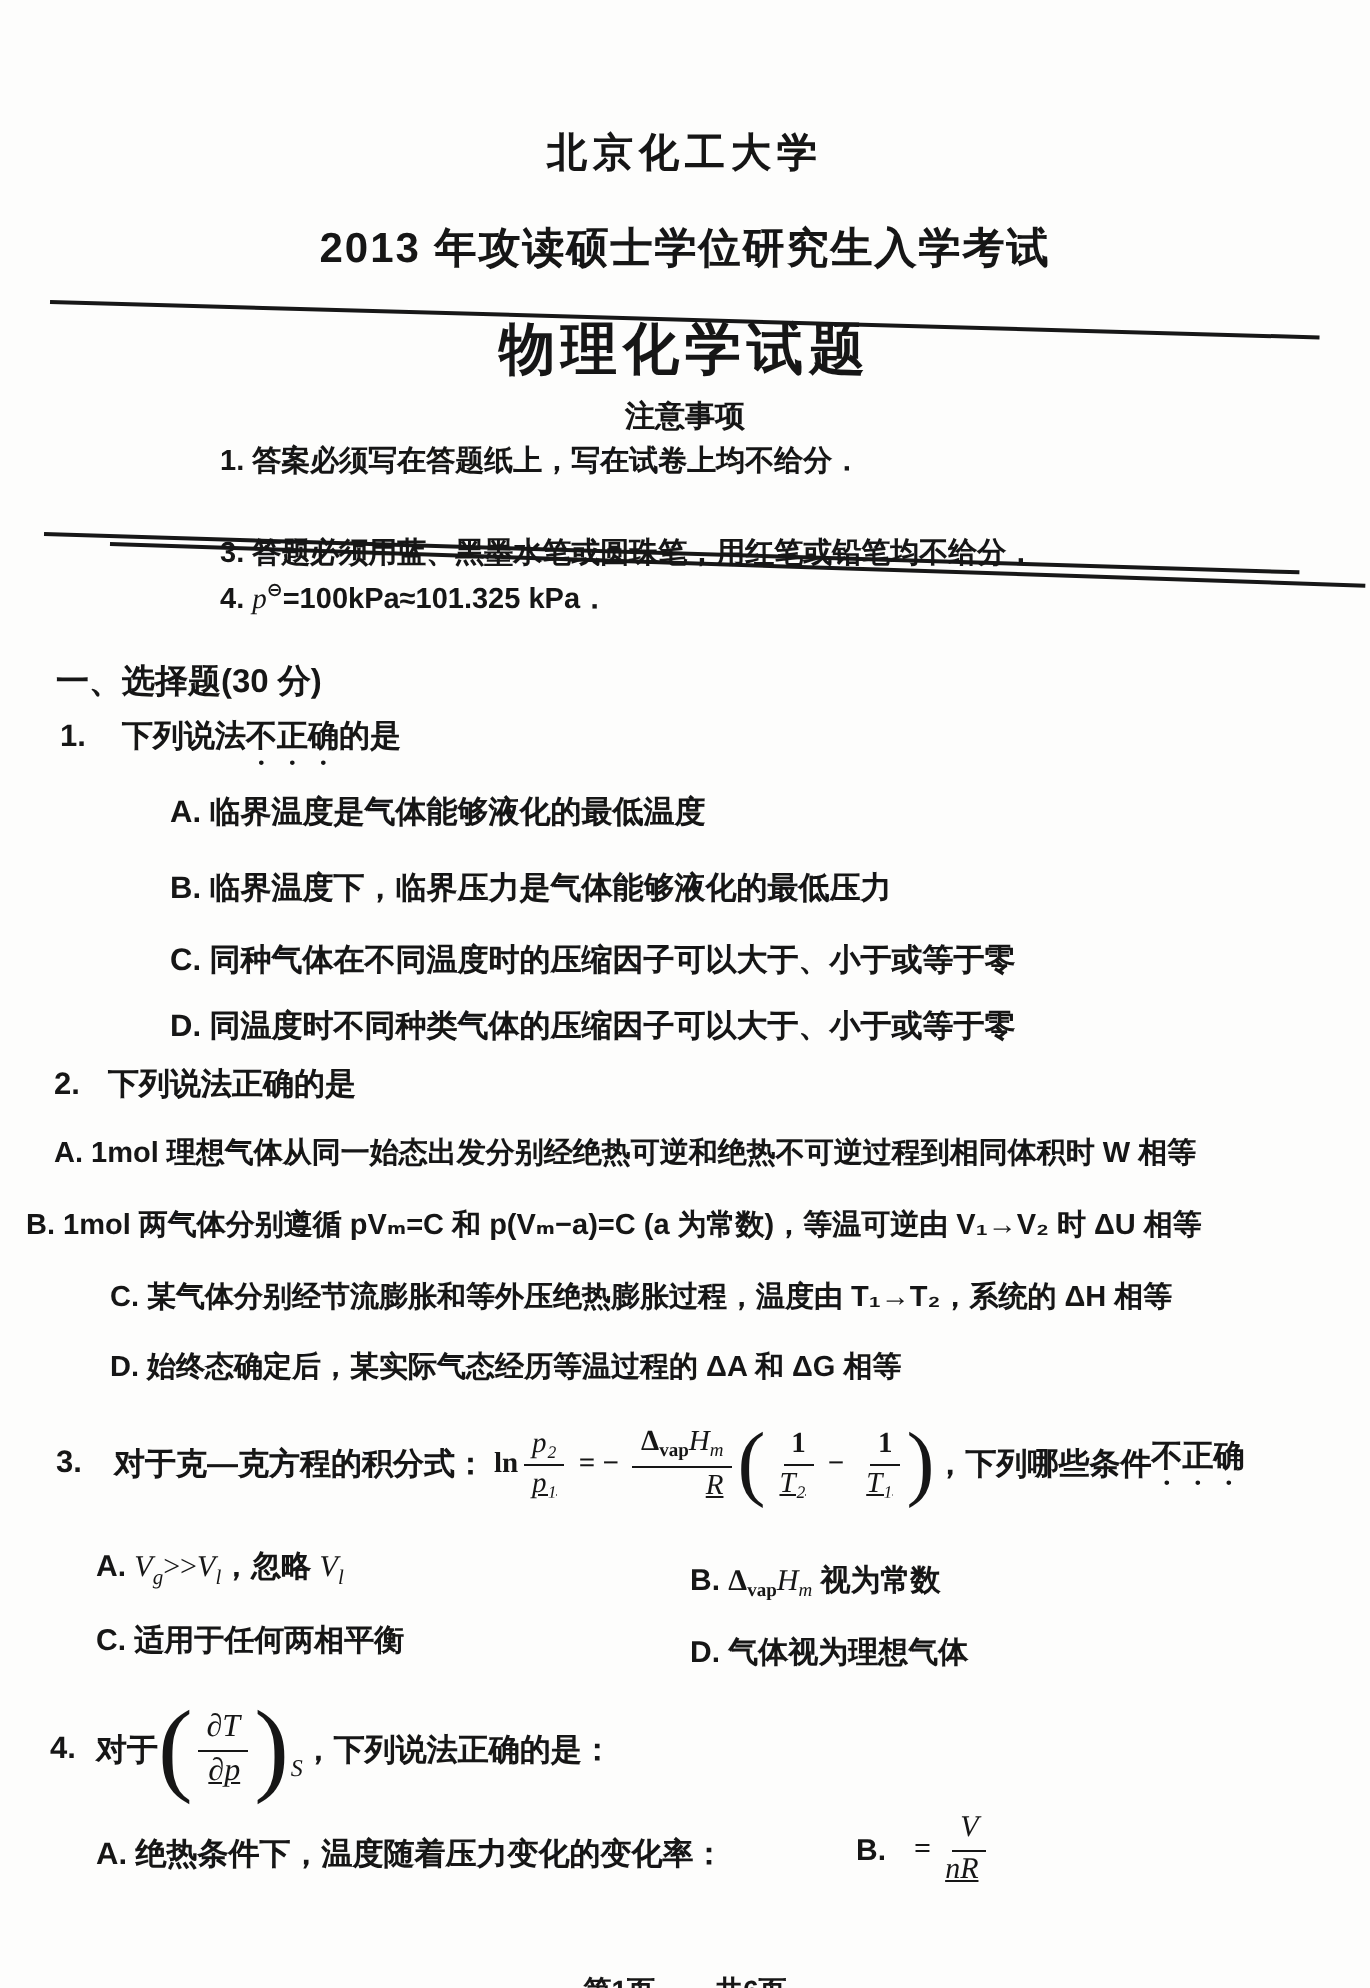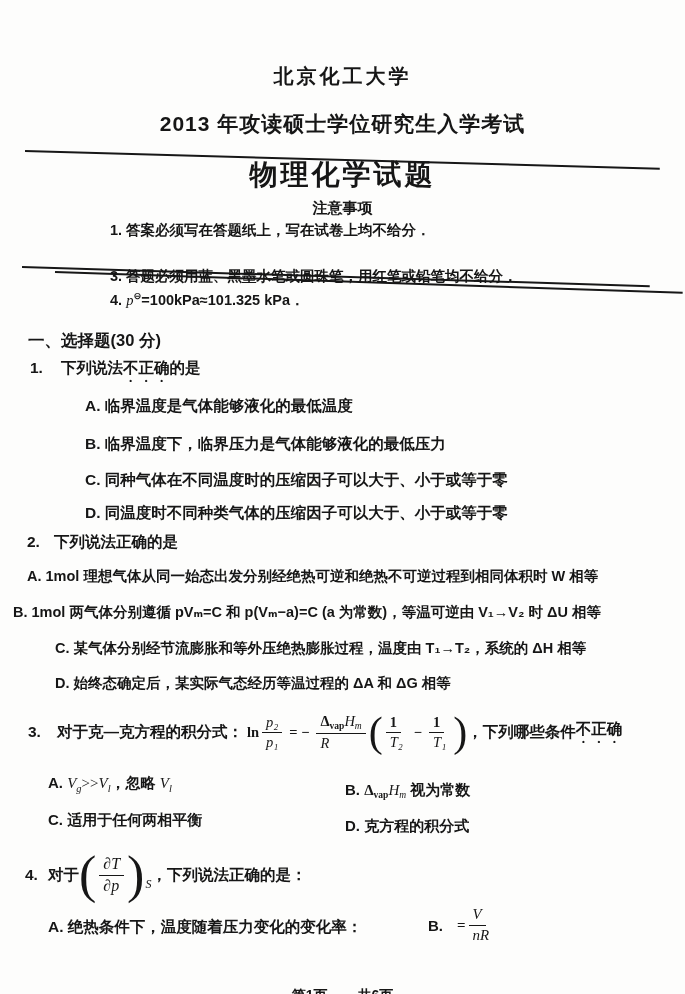--- a/index.html
+++ b/index.html
@@ -3,23 +3,23 @@
 <meta charset="utf-8">
 <style>
   html,body{margin:0;padding:0;background:#e8e8e8;}
   .page{position:relative;width:685px;height:994px;background:#fdfdfc;overflow:hidden;color:#161616;margin:0 auto;}
   .abs{position:absolute;white-space:nowrap;}
   .center{left:0;width:100%;text-align:center;}
   .cn{font-family:"Liberation Sans","DejaVu Sans",sans-serif;font-weight:600;font-size:15px;margin-top:40px;}
   .serif{font-family:"Liberation Serif","DejaVu Serif",serif;}
   .rule{position:absolute;background:#171717;transform-origin:left center;height:2.4px;}
   .fx{display:flex;align-items:center;}
-  .frac{display:inline-flex;flex-direction:column;align-items:flex-start;text-align:center;margin:0 3px;line-height:1.15;}
+  .frac{display:inline-flex;flex-direction:column;align-items:flex-end;text-align:center;margin:0 3px;line-height:1.15;}
   .frac .fnum{display:block;padding:0 4px 1px;border-bottom:1.6px solid #161616;}
-  .frac .fden{display:block;padding:1px 4px 0;}
+  .frac .fden{display:block;padding:1px 4px 0;text-decoration:underline;}
   .mv{font-family:"Liberation Serif","DejaVu Serif",serif;font-style:italic;font-weight:500;}
   .up{font-style:normal;}
   .ssub{font-size:9.5px;vertical-align:-3px;letter-spacing:0;}
   .vsub{font-size:10.5px;vertical-align:-4px;}
   .sup{font-size:9.5px;vertical-align:6px;}
   .paren{font-family:"Liberation Serif","DejaVu Serif",serif;font-weight:400;line-height:.82;font-style:normal;}
   .emph{-webkit-text-emphasis:filled dot;-webkit-text-emphasis-position:under right;text-emphasis:filled dot;text-emphasis-position:under right;text-align:center;}
   .op{margin:0 4px;font-style:normal;}
 </style>
 </head>
@@ -90,21 +90,21 @@
     <span class="emph">不正确</span>
   </div>
 
   <div class="abs cn" style="left:48px;top:734px;font-size:15px">
     <span>A. </span><span class="mv">V</span><span class="vsub mv">g</span><span class="mv up">&gt;&gt;</span><span class="mv">V</span><span class="vsub mv">l</span><span>，忽略 </span><span class="mv">V</span><span class="vsub mv">l</span>
   </div>
   <div class="abs cn" style="left:345px;top:741px;font-size:15px">
     <span>B. </span><span class="serif">Δ</span><span class="ssub serif">vap</span><span class="mv">H</span><span class="ssub mv">m</span><span> 视为常数</span>
   </div>
   <div class="abs cn" style="left:48px;top:771px;font-size:15px">C. 适用于任何两相平衡</div>
-  <div class="abs cn" style="left:345px;top:777px;font-size:15px">D. 克方程的积分式</div>
+  <div class="abs cn" style="left:345px;top:777px;font-size:15px">D. 气体视为理想气体</div>
 
   <div class="abs cn fx" style="left:25px;top:797px;height:76px;font-size:15.5px">
     <span style="margin-right:10px">4.</span>
     <span>对于</span>
     <span class="fx serif" style="font-size:16px">
       <span class="paren" style="font-size:52px">(</span>
       <span class="frac">
           <span class="fnum mv">∂T</span>
           <span class="fden mv">∂p</span>
         </span>

